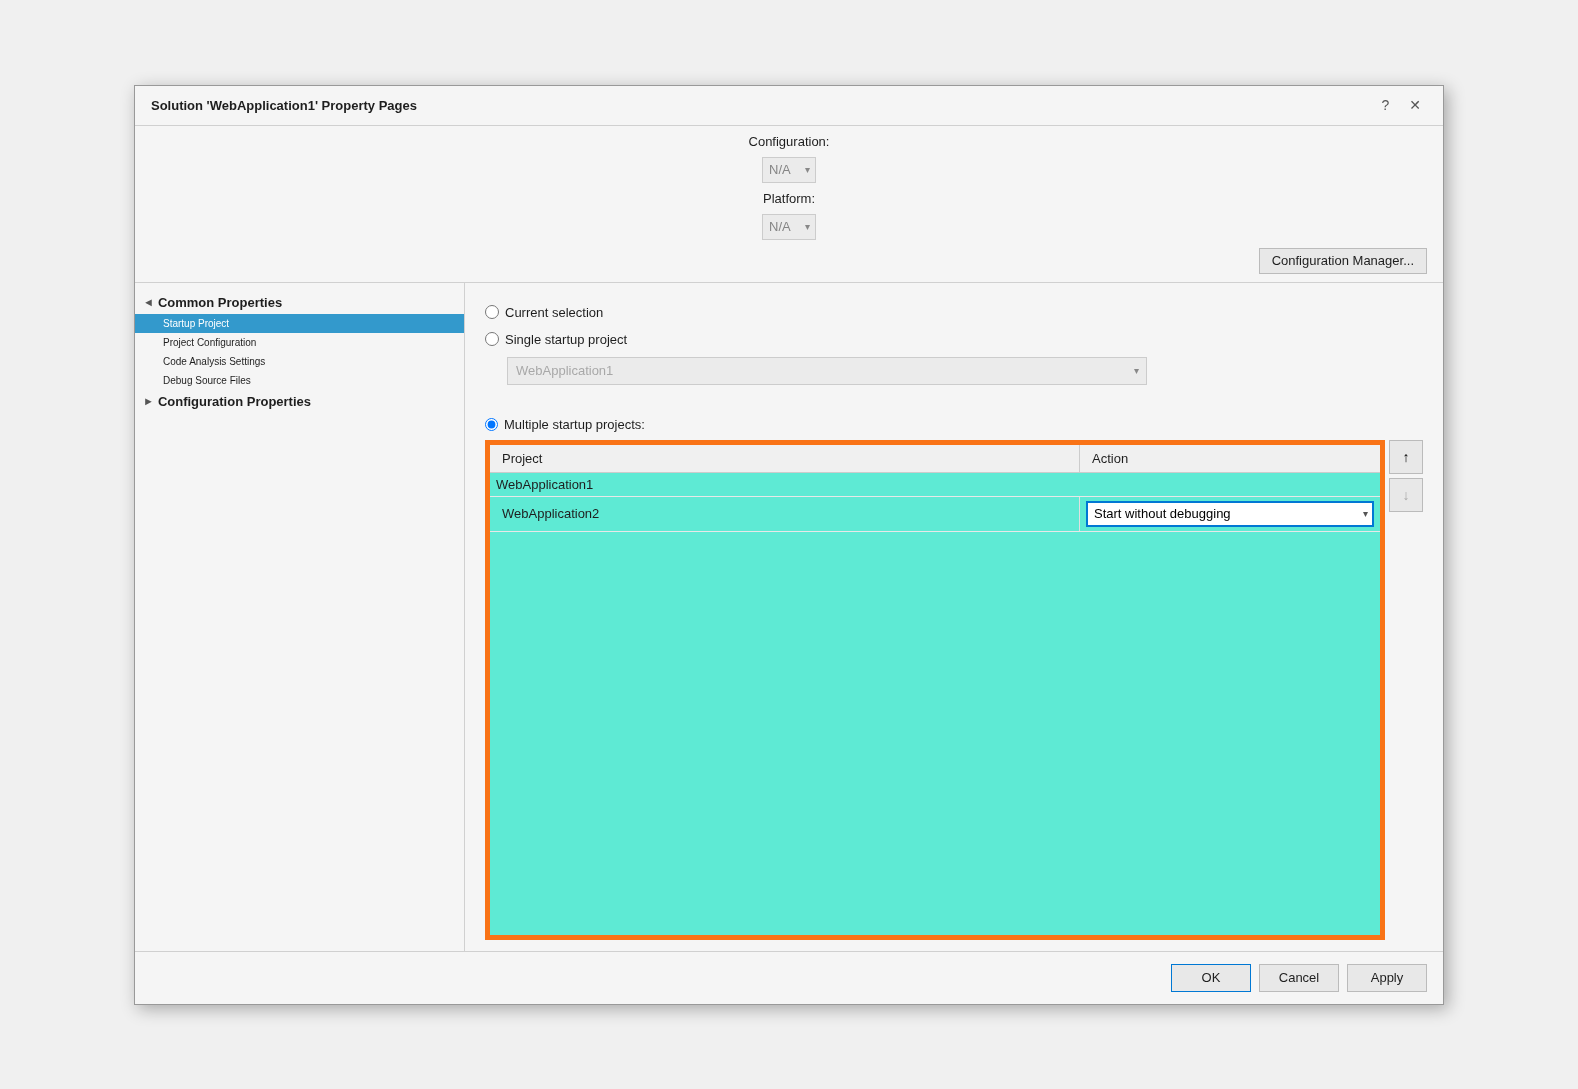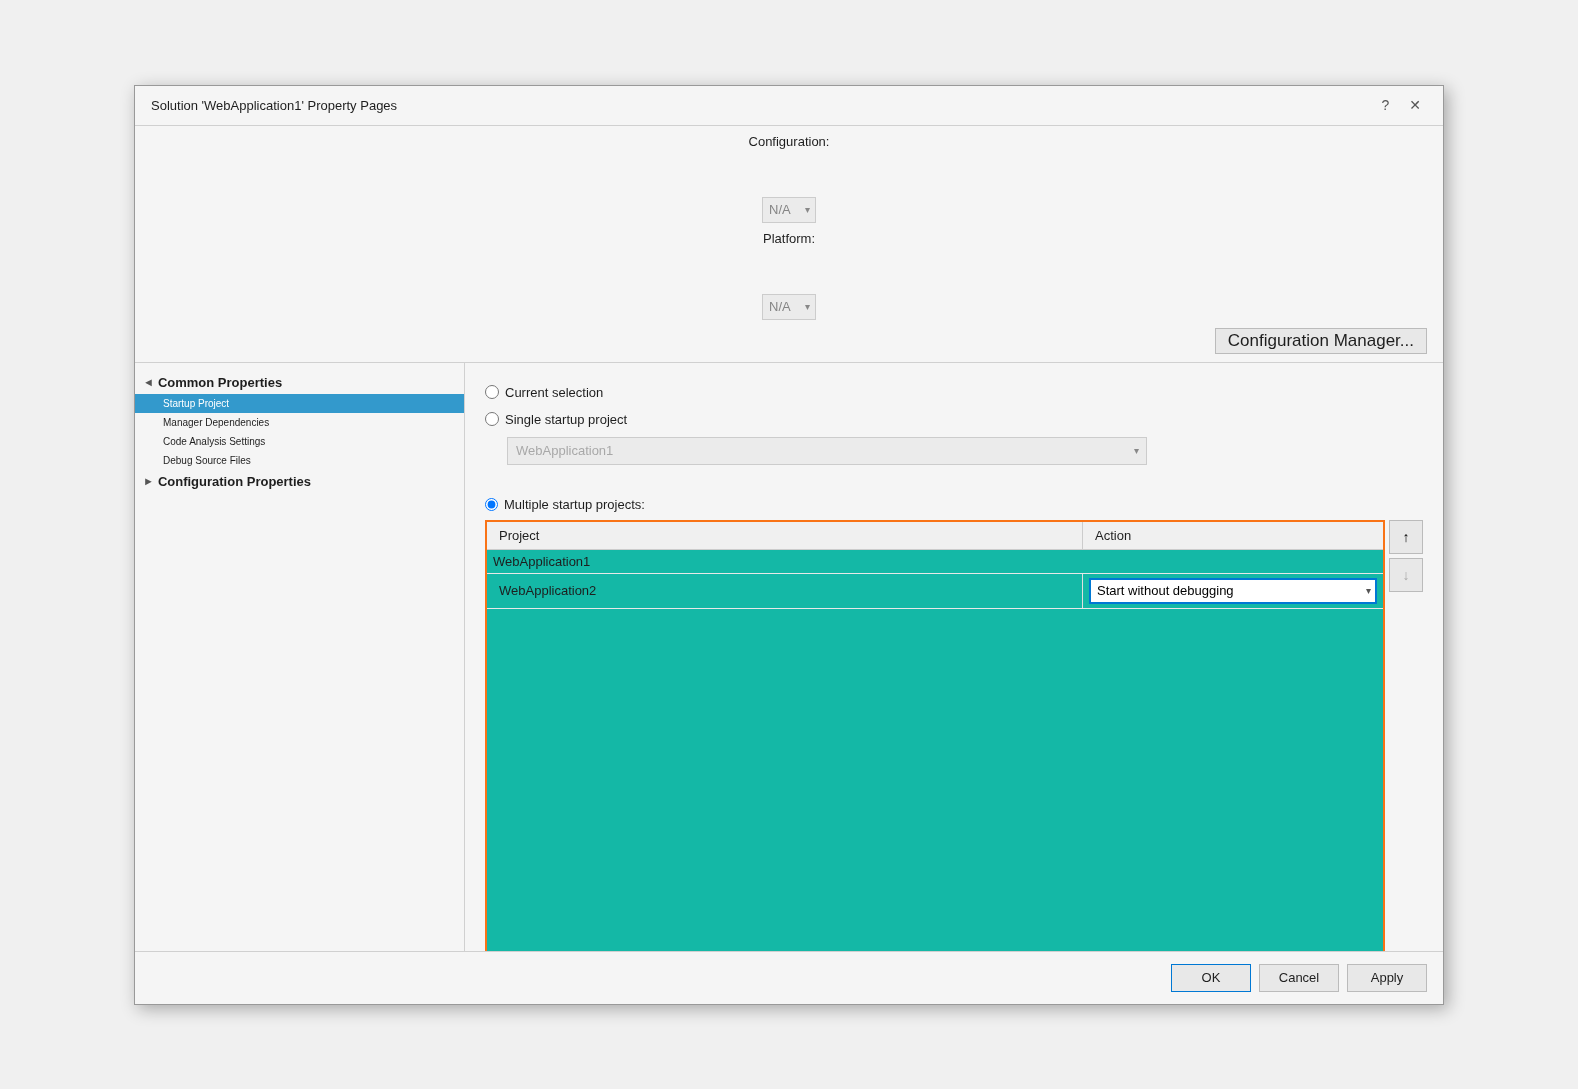--- a/index.html
+++ b/index.html
@@ -34,21 +34,21 @@
       border-bottom: 1px solid #d0d0d0;
       padding: 8px 16px;
       display: flex;
       align-items: center;
       justify-content: space-between;
       height: 40px;
     }
 
     .title-bar-text {
       font-size: 13px;
-      font-weight: normal;
+      font-weight: bold;
       color: #1e1e1e;
     }
 
     .title-bar-controls {
       display: flex;
       align-items: center;
       gap: 8px;
     }
 
     .title-bar-btn {
@@ -73,21 +73,20 @@
 
     .config-label {
       color: #1e1e1e;
       white-space: nowrap;
     }
 
     .config-select-wrapper {
       position: relative;
       display: inline-flex;
       align-items: center;
-      margin-top: 40px;
     }
 
     .config-select-wrapper::after {
       content: '▾';
       position: absolute;
       right: 6px;
       color: #888;
       pointer-events: none;
       font-size: 10px;
     }
@@ -103,21 +102,21 @@
       appearance: none;
       cursor: not-allowed;
     }
 
     .config-manager-btn {
       height: 26px;
       background: #e8e8e8;
       border: 1px solid #bbb;
       color: #1e1e1e;
       padding: 0 12px;
-      font-size: 17px;
+      font-size: 13px;
       cursor: pointer;
       white-space: nowrap;
       margin-left: auto;
     }
 
     .main-content {
       display: flex;
       flex: 1;
       overflow: hidden;
     }
@@ -247,22 +246,22 @@
       margin-bottom: 8px;
     }
 
     .projects-table-container {
       display: flex;
       align-items: flex-start;
       gap: 4px;
     }
 
     .projects-table {
-      border: 2px solid #f97316;
-      background: #14b8a6;
+      border: 5px solid #f97316;
+      background: #5eead4;
       flex: 1;
       height: 500px;
     }
 
     .table-header {
       display: grid;
       grid-template-columns: 1fr 300px;
       border-bottom: 1px solid #ccc;
       background: #f0f0f0;
     }
@@ -412,21 +411,21 @@
     <div class="sidebar">
       <div class="sidebar-section">
         <div class="sidebar-group-header">
           <span class="expand-icon">◄</span>
           <span>Common Properties</span>
         </div>
         <div class="sidebar-item selected">
           <span>Startup Project</span>
         </div>
         <div class="sidebar-item">
-          <span>Manager Dependencies</span>
+          <span>Project Configuration</span>
         </div>
         <div class="sidebar-item">
           <span>Code Analysis Settings</span>
         </div>
         <div class="sidebar-item">
           <span>Debug Source Files</span>
         </div>
       </div>
       <div class="sidebar-section">
         <div class="sidebar-group-header">

